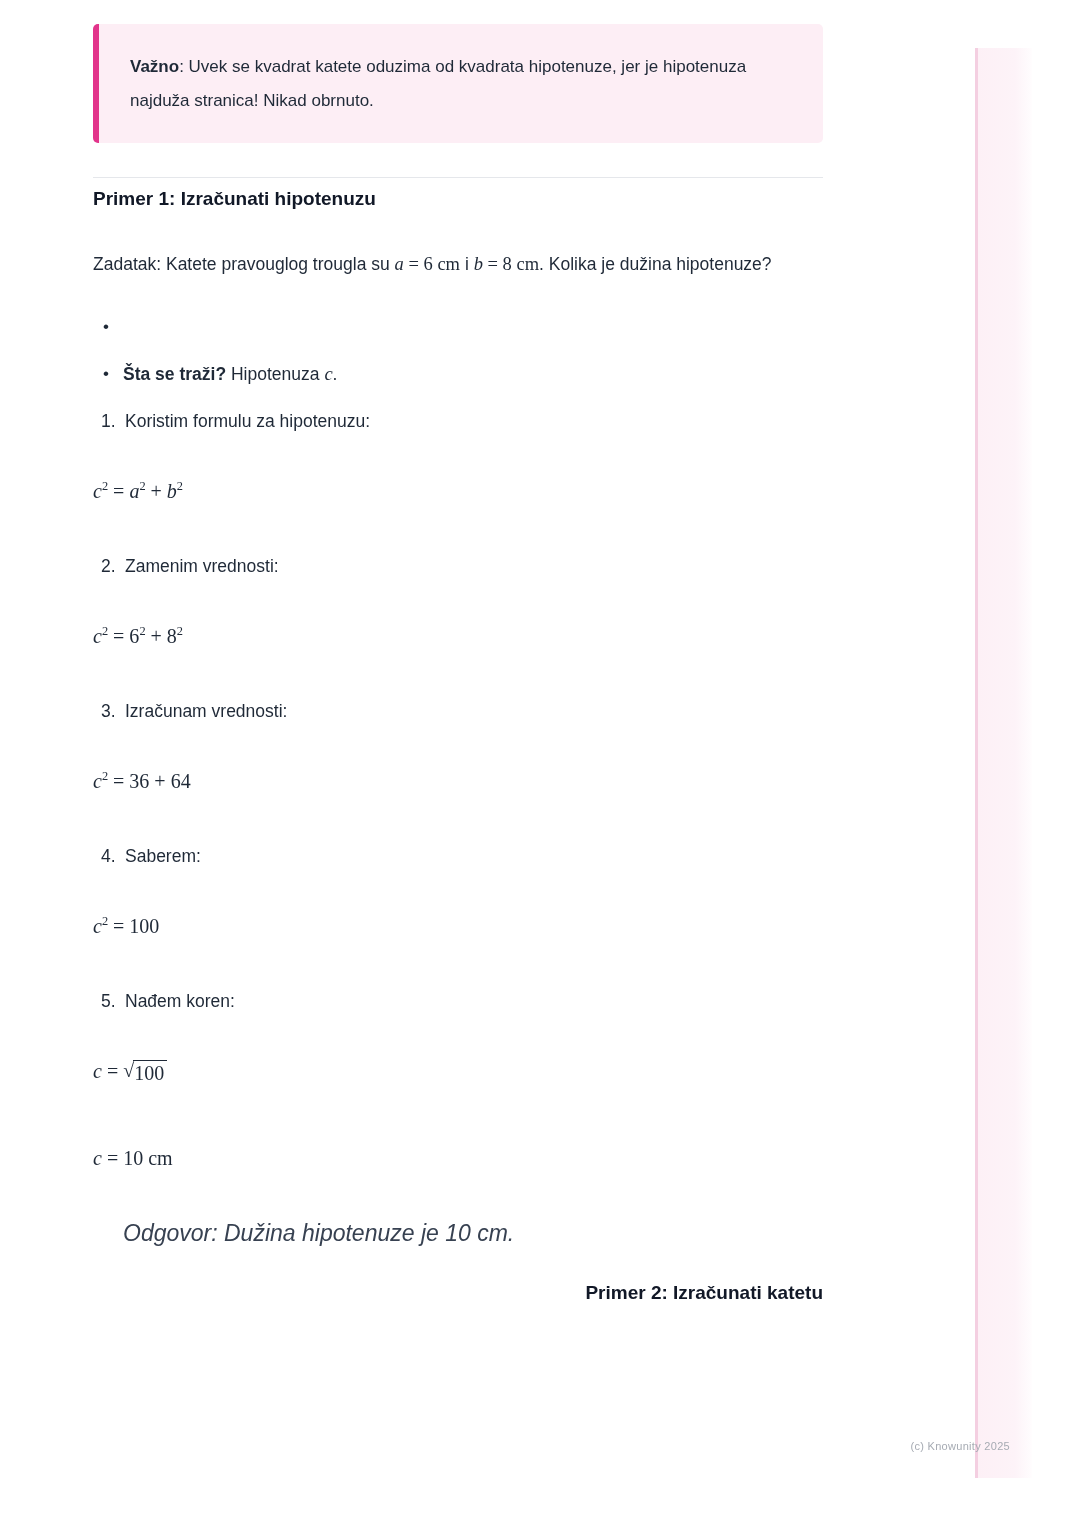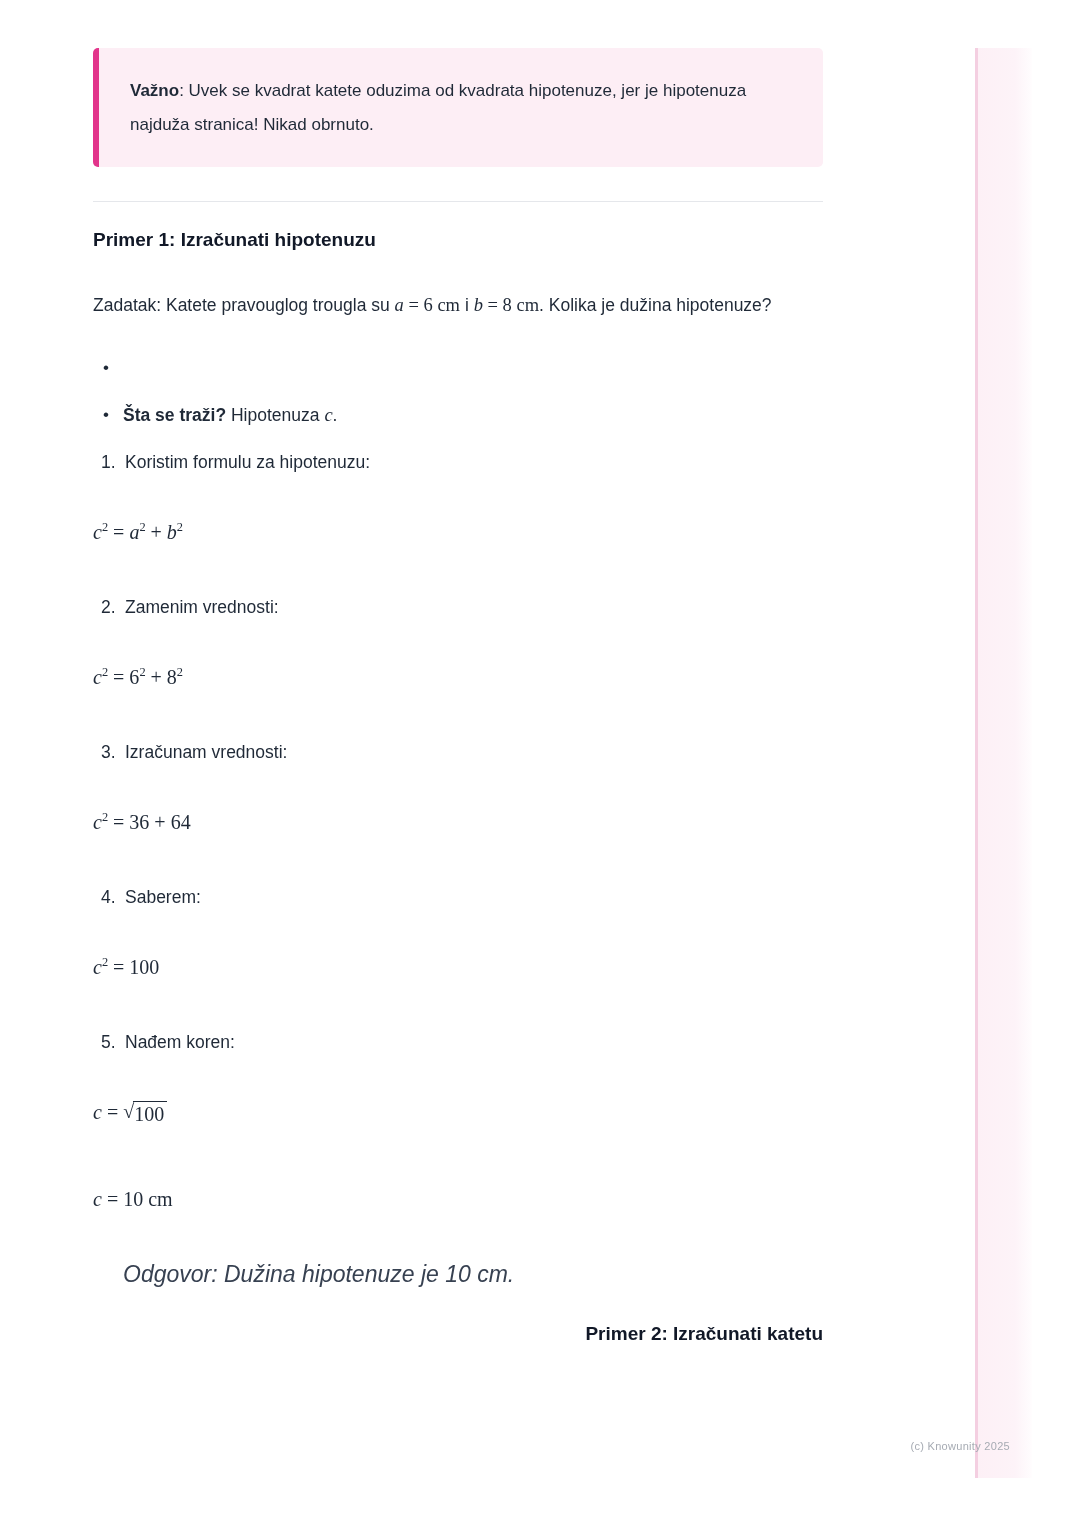--- a/index.html
+++ b/index.html
@@ -22,21 +22,21 @@
     background: linear-gradient(to right,
       #f4cfe1 0px, #f4cfe1 3px,
       #fdf0f6 3px, #fdf3f8 70%,
       #fffdfe 100%);
     z-index: 1;
   }
 
   .content {
     position: relative;
     z-index: 2;
-    padding: 48px 257px 0 93px;
+    padding: 24px 257px 0 93px;
   }
 
   
   .callout {
     background: #fdeef5;
     border-left: 6px solid #e2348b;
     border-radius: 5px;
     padding: 26px 34px 25px 31px;
     font-size: 17px;
     line-height: 34px;
@@ -52,21 +52,21 @@
 
   .section-heading {
     margin-top: 34px;
     font-size: 29px;
     font-weight: bold;
     color: #f9d7e7;
     letter-spacing: 0.2px;
   }
 
   .example-title {
-    margin-top: 27px;
+    margin-top: 10px;
     font-size: 19px;
     font-weight: bold;
     color: #111827;
   }
 
   .task-paragraph {
     margin-top: 33px;
     font-size: 17.5px;
     line-height: 42px;
     text-align: justify;

